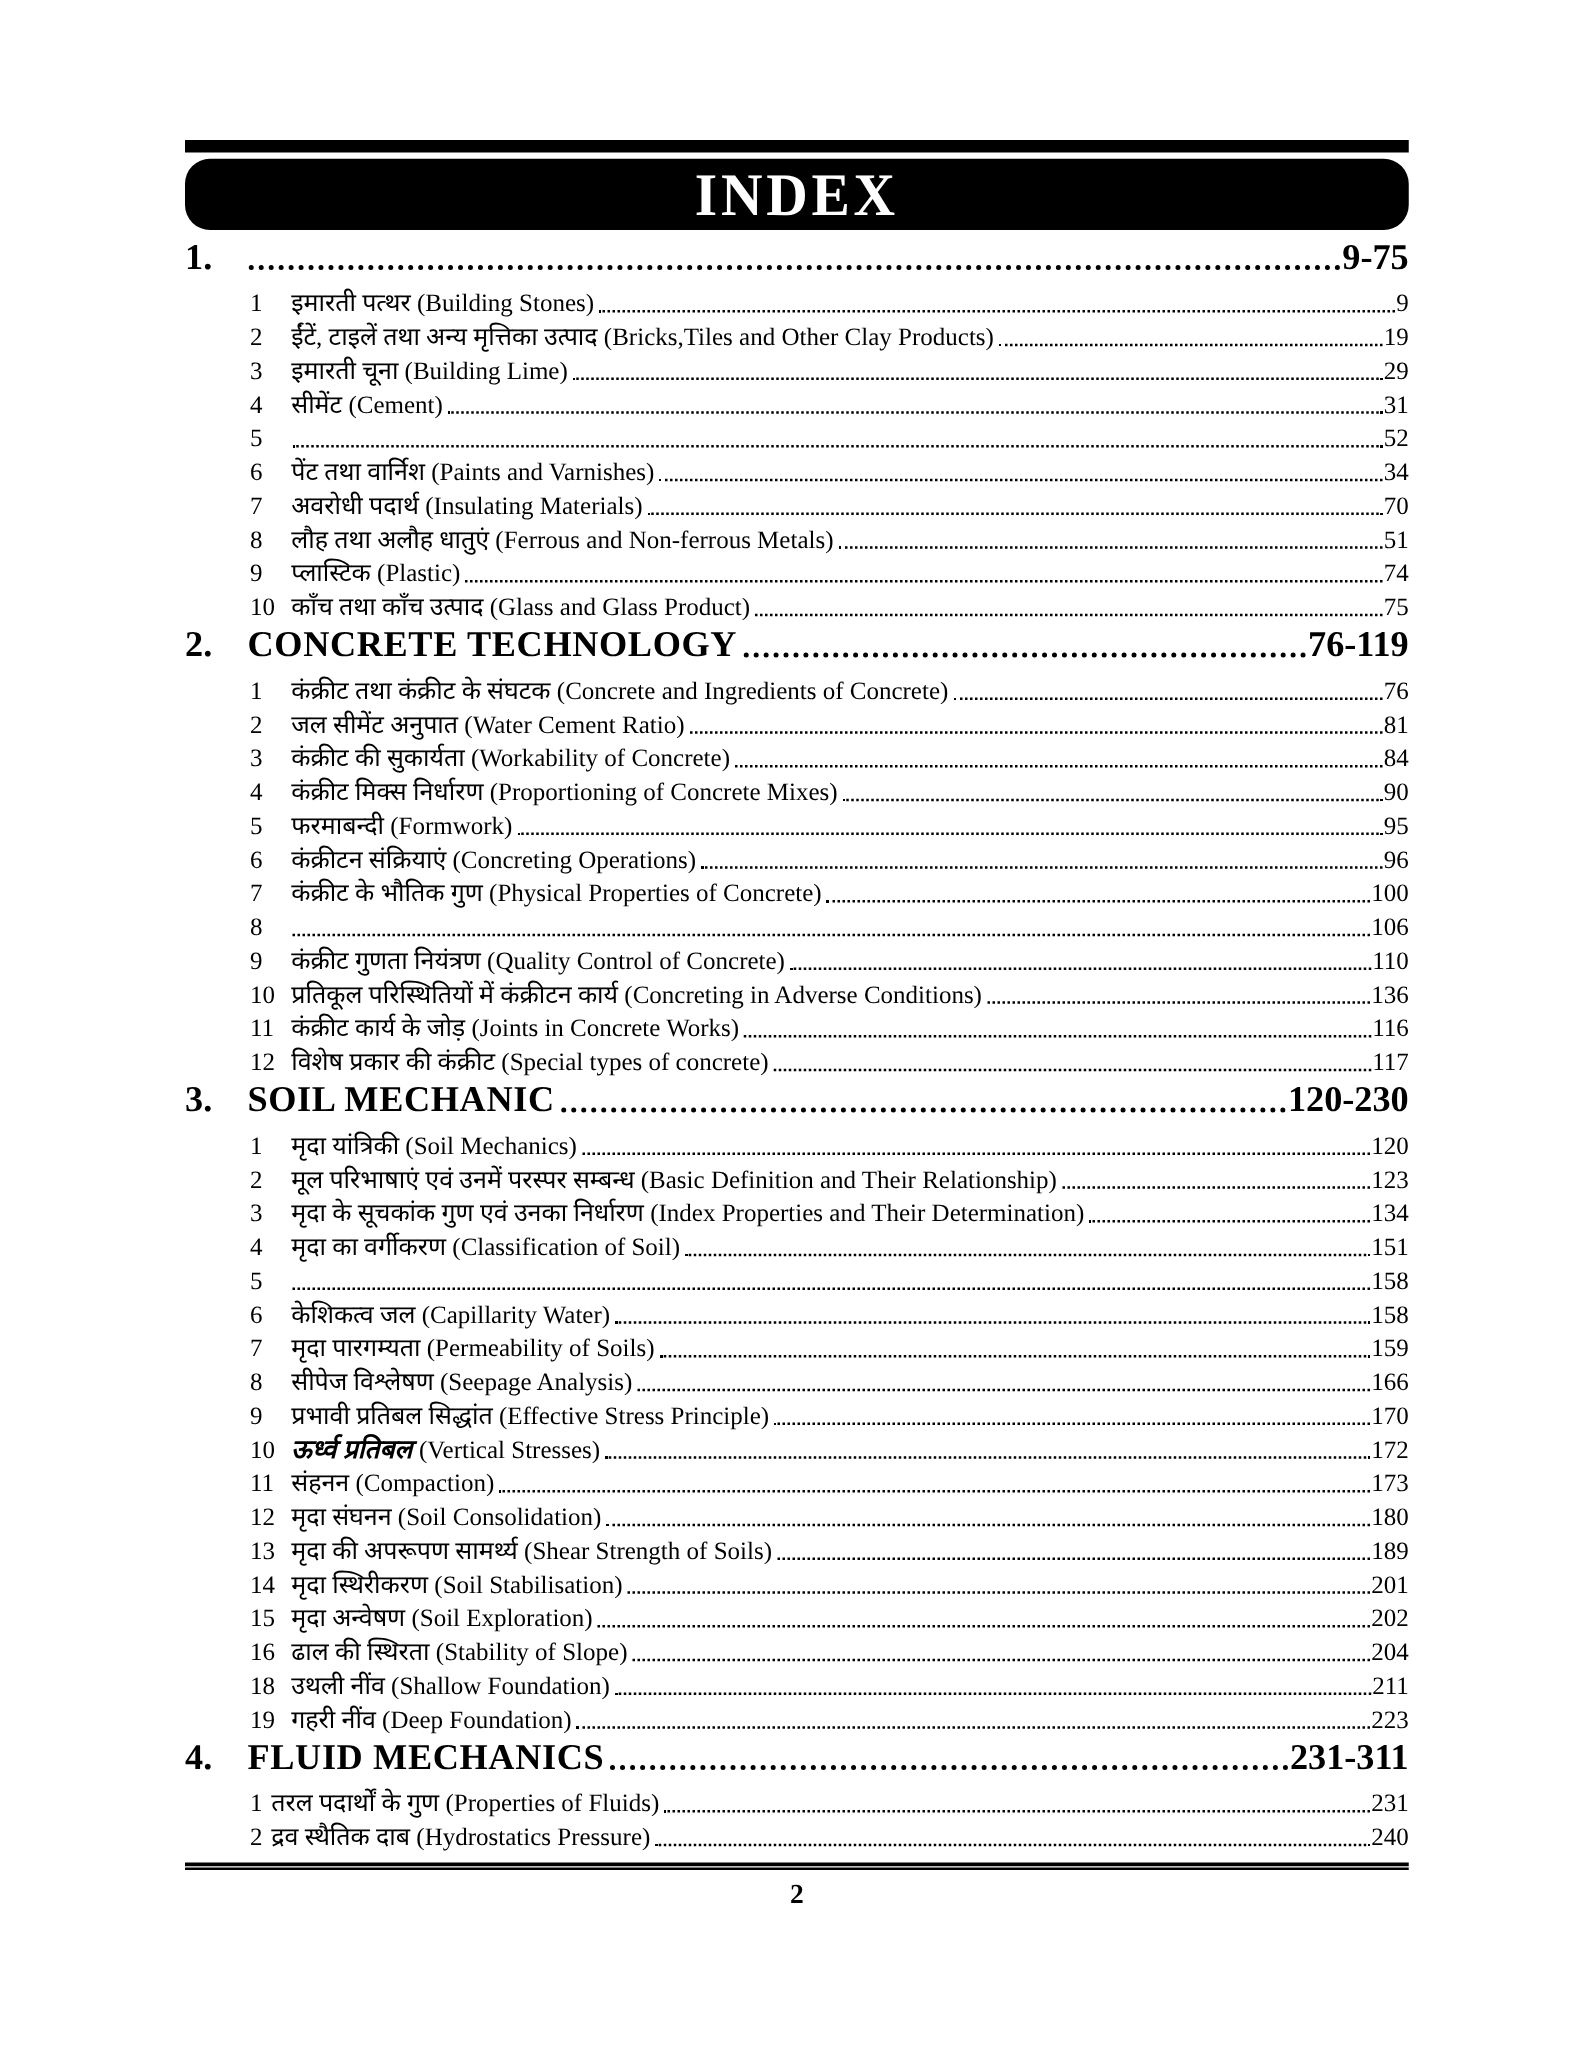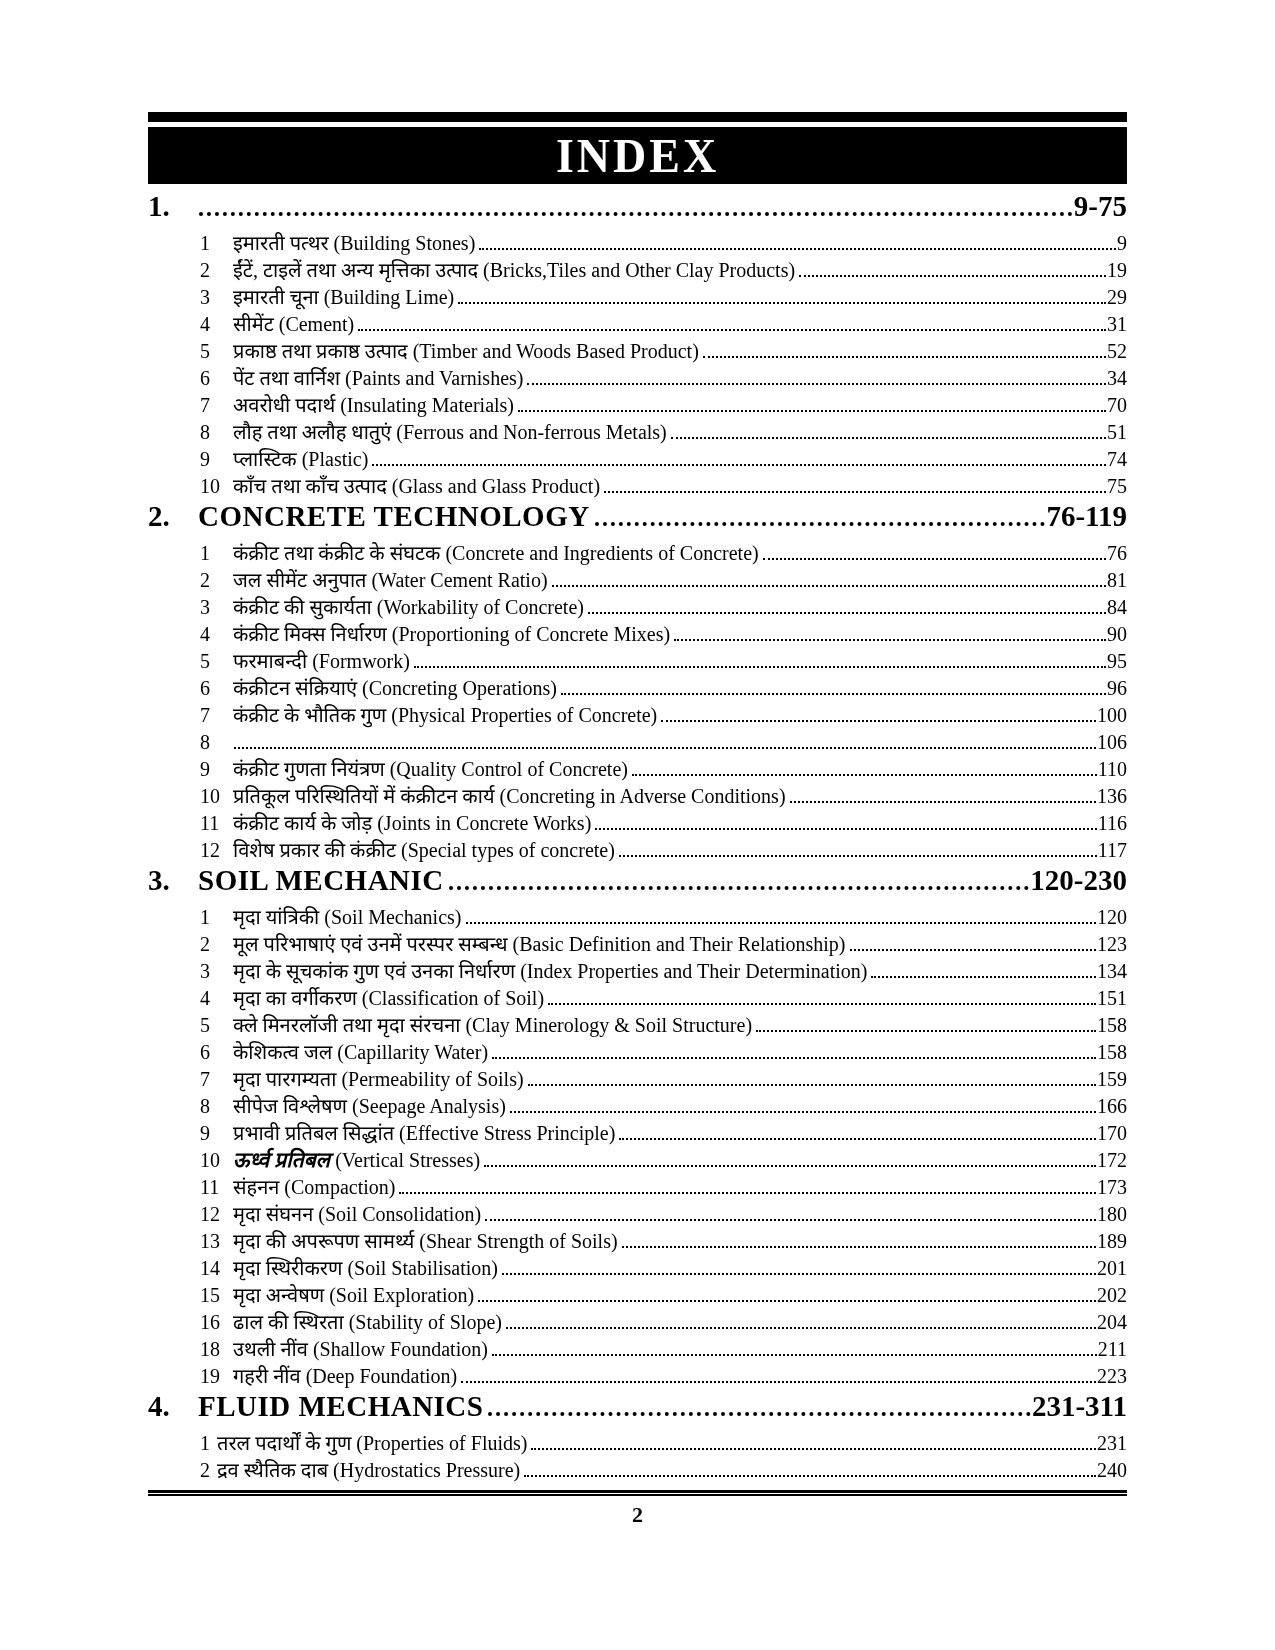--- a/index.html
+++ b/index.html
@@ -26,20 +26,21 @@
     background: #000;
     margin-bottom: 5px;
   }
   .banner {
     height: 57px;
     background: #000;
     color: #fff;
     display: flex;
     align-items: center;
     justify-content: center;
+    border-radius: 20px;
   }
   .banner .banner-title {
     font-size: 46px;
     font-weight: bold;
     letter-spacing: 3px;
     line-height: 1;
     transform: scaleY(1.05);
   }
   .toc {
     margin-top: 8px;
@@ -168,21 +169,20 @@
 
   <div class="item-row">
     <span class="item-num">4</span>
     <span class="item-label">सीमेंट (Cement)</span>
     <span class="leader"></span>
     <span class="item-page">31</span>
   </div>
 
   <div class="item-row">
     <span class="item-num">5</span>
-    <span class="item-label">प्रकाष्ठ तथा प्रकाष्ठ उत्पाद (Timber and Woods Based Product)</span>
     <span class="leader"></span>
     <span class="item-page">52</span>
   </div>
 
   <div class="item-row">
     <span class="item-num">6</span>
     <span class="item-label">पेंट तथा वार्निश (Paints and Varnishes)</span>
     <span class="leader"></span>
     <span class="item-page">34</span>
   </div>
@@ -341,21 +341,20 @@
 
   <div class="item-row">
     <span class="item-num">4</span>
     <span class="item-label">मृदा का वर्गीकरण (Classification of Soil)</span>
     <span class="leader"></span>
     <span class="item-page">151</span>
   </div>
 
   <div class="item-row">
     <span class="item-num">5</span>
-    <span class="item-label">क्ले मिनरलॉजी तथा मृदा संरचना  (Clay Minerology &amp; Soil Structure)</span>
     <span class="leader"></span>
     <span class="item-page">158</span>
   </div>
 
   <div class="item-row">
     <span class="item-num">6</span>
     <span class="item-label">केशिकत्व जल (Capillarity Water)</span>
     <span class="leader"></span>
     <span class="item-page">158</span>
   </div>

